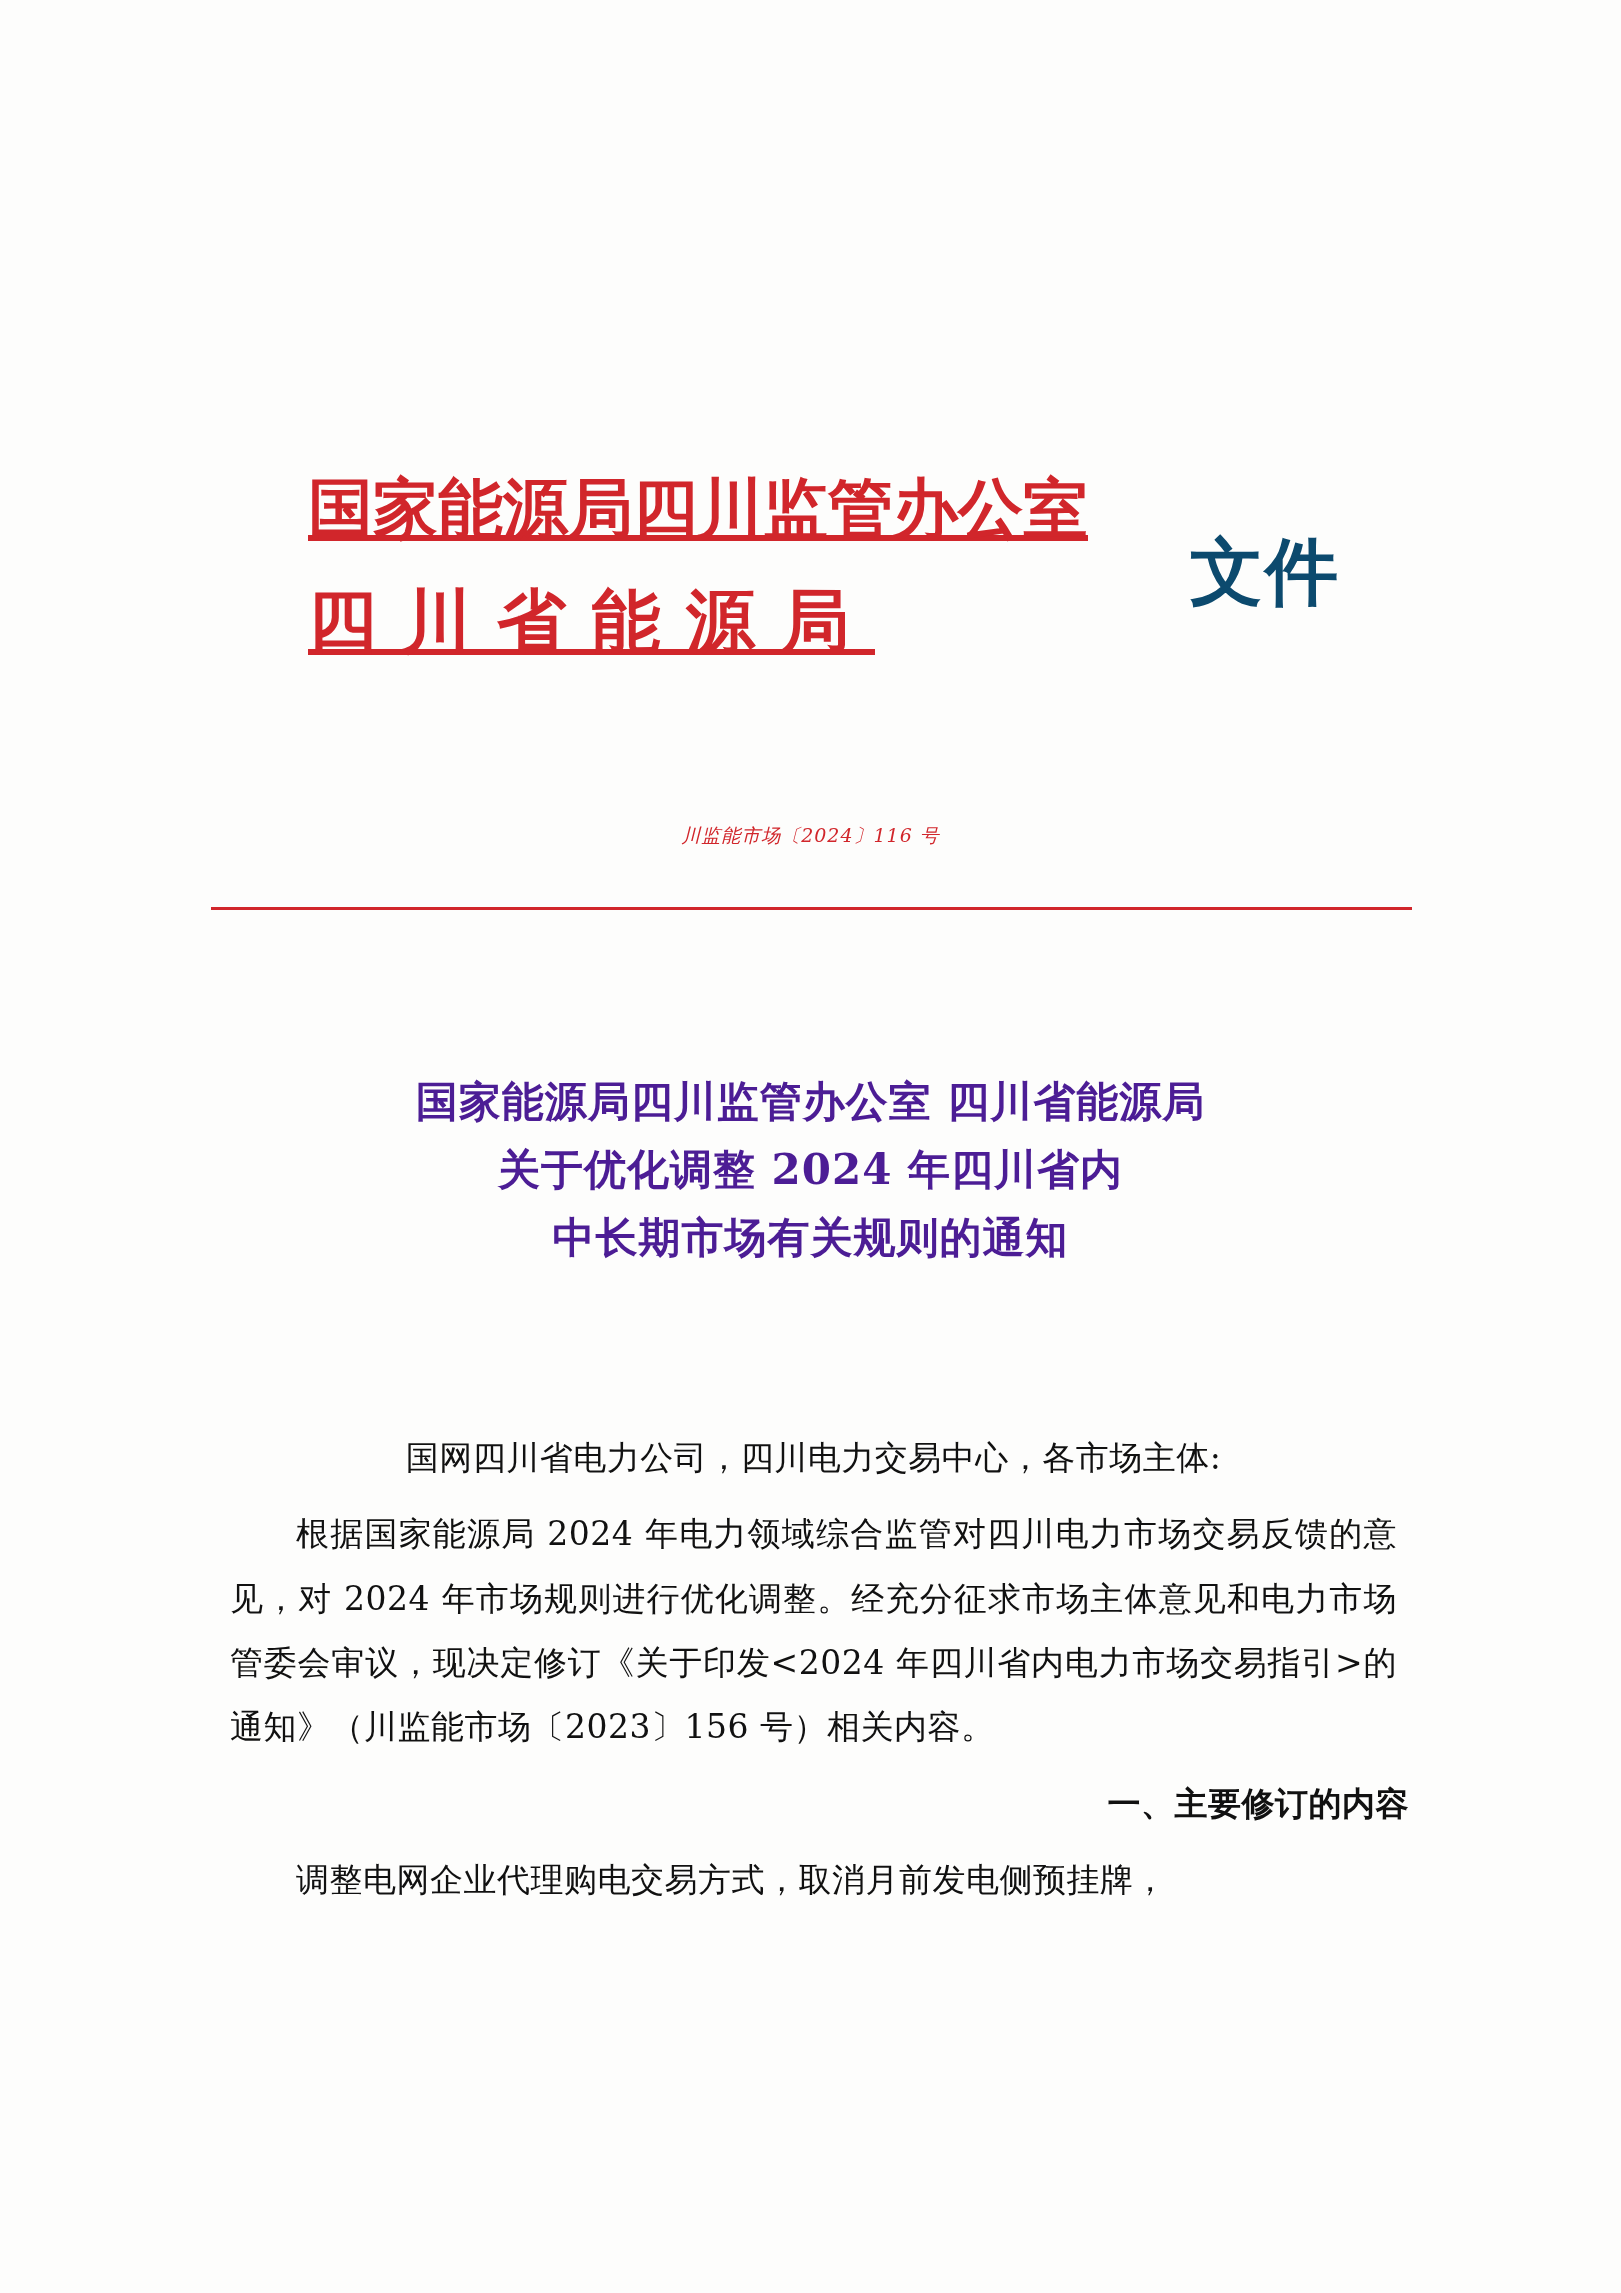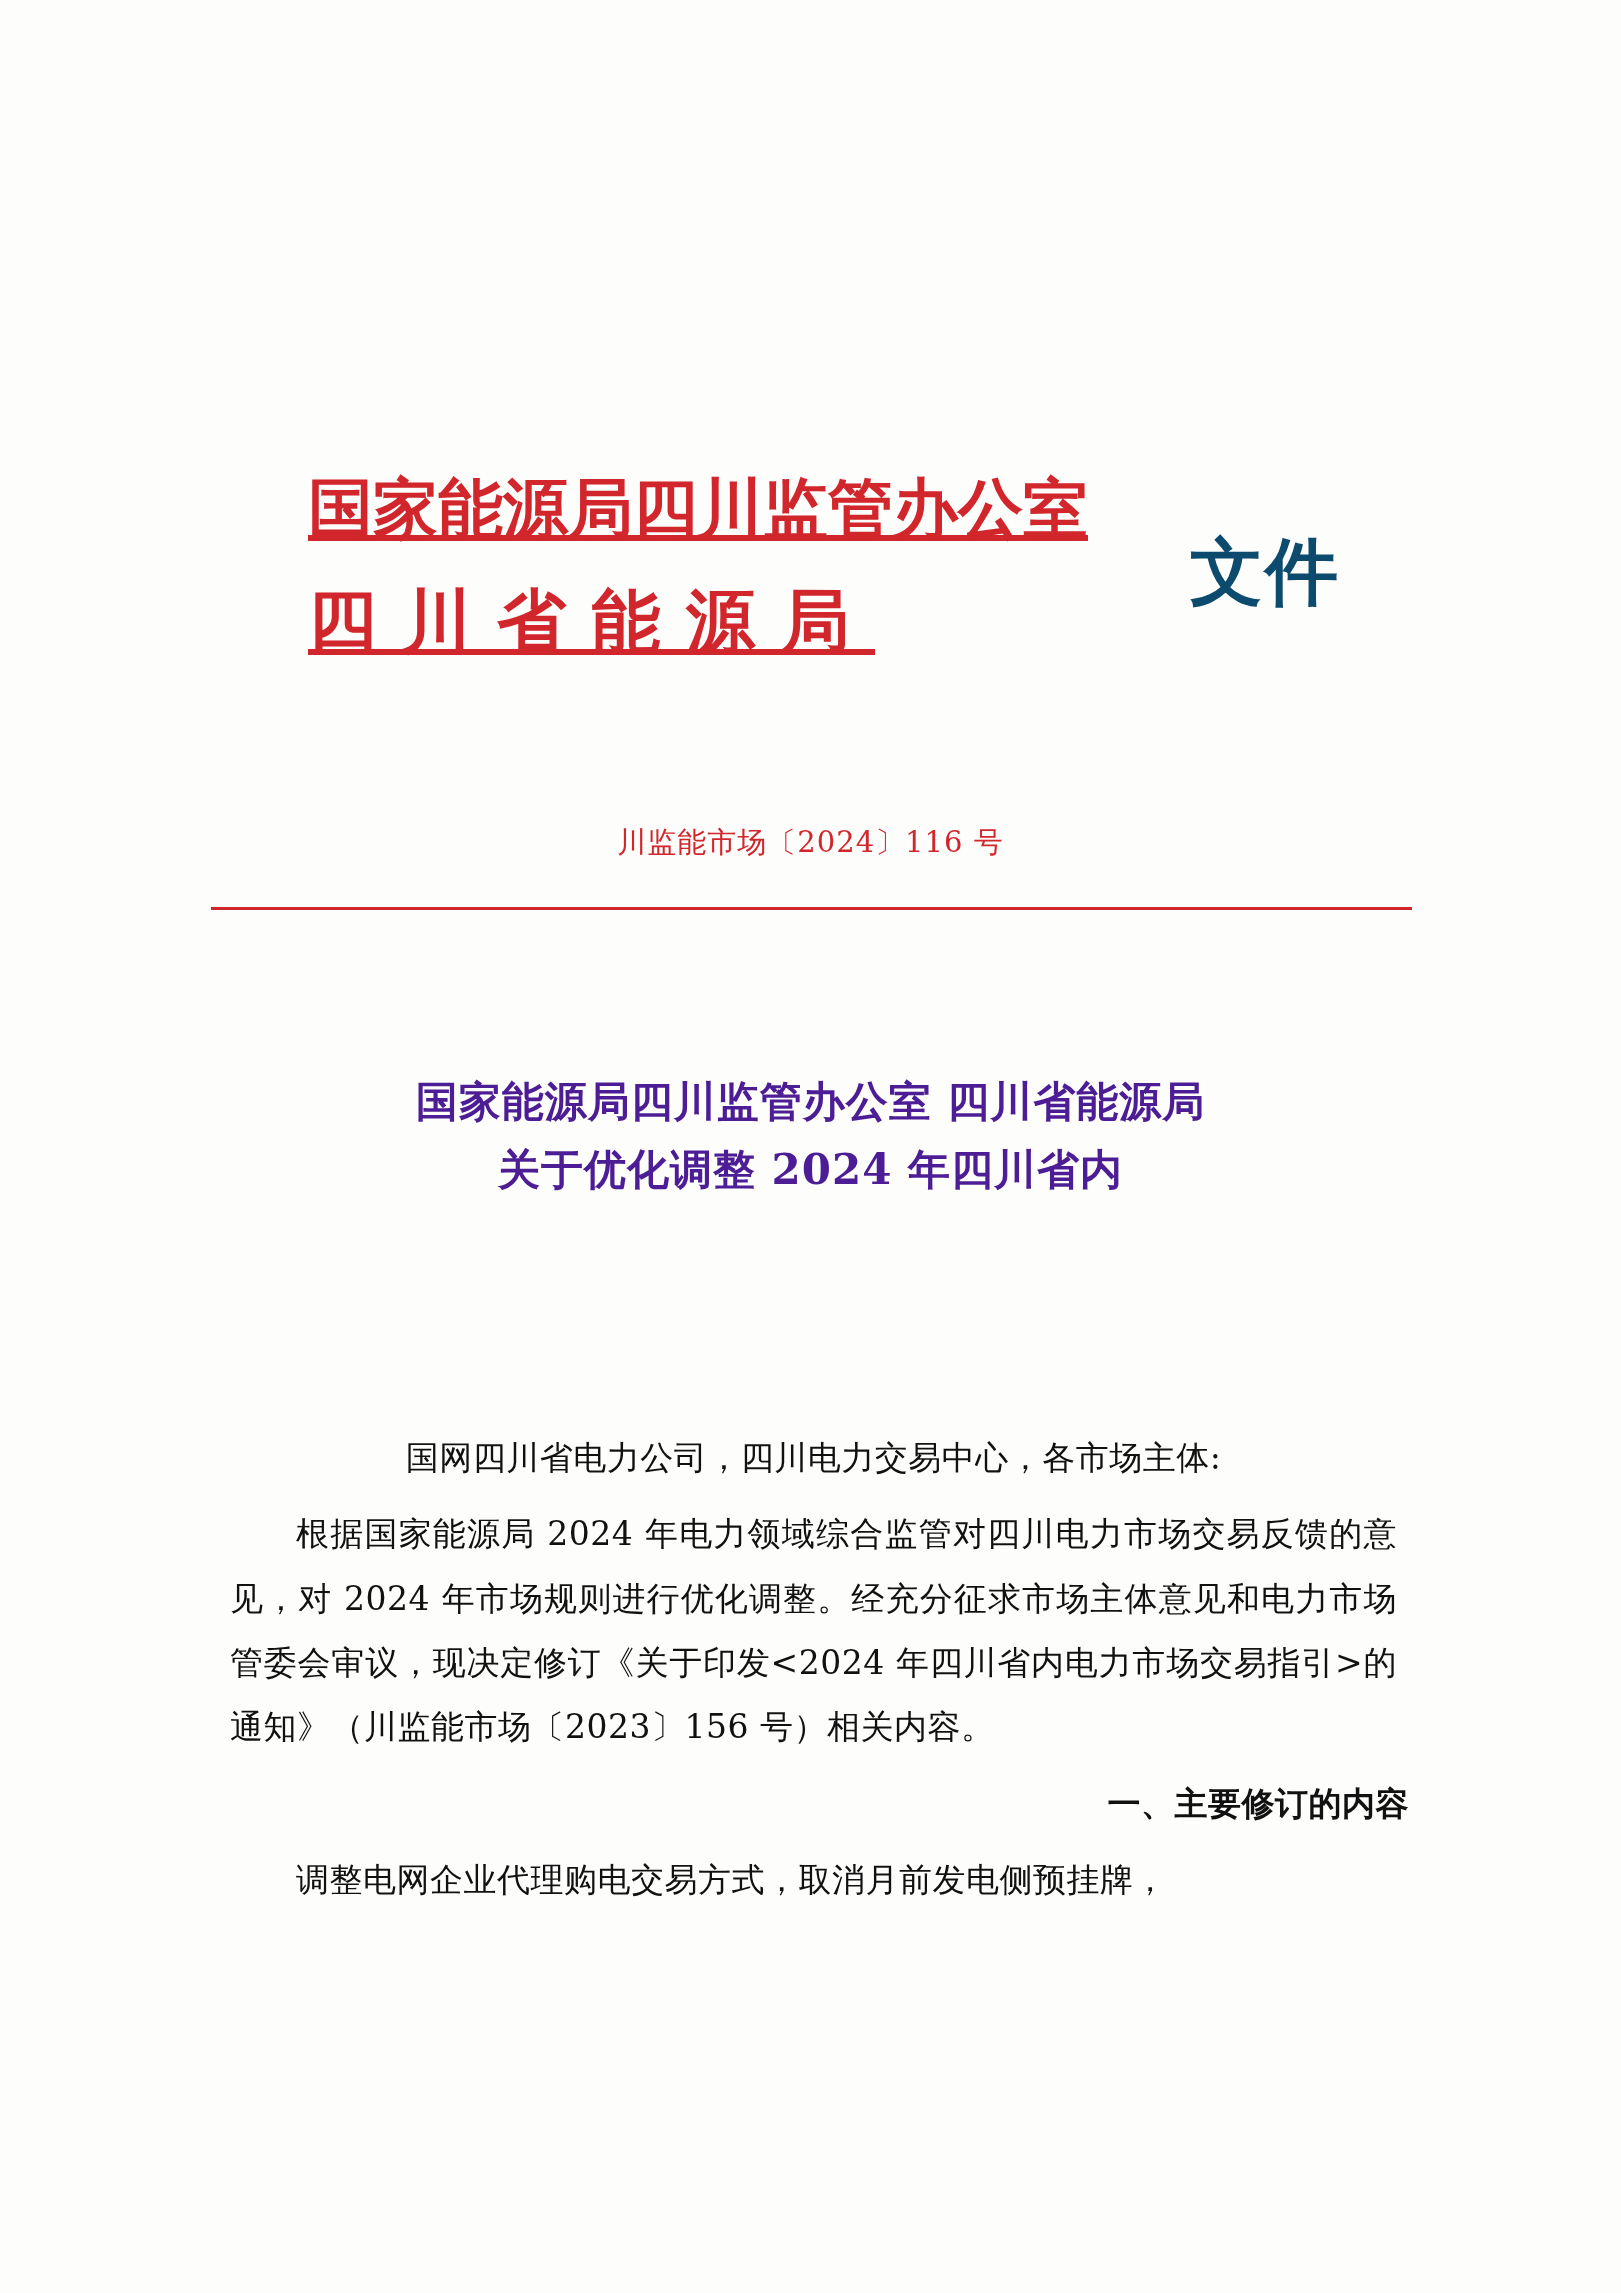--- a/index.html
+++ b/index.html
@@ -77,23 +77,24 @@
   }
 
   
   .docnum {
     position: absolute;
     left: 0;
     right: 0;
     top: 823px;
     text-align: center;
     color: #d1262b;
-    font-size: 29px;
+    font-size: 19px;
     letter-spacing: 1px;
     font-family: "DejaVu Serif", "Liberation Serif", serif;
+    font-style: italic;
   }
 
   .red-rule {
     position: absolute;
     left: 211px;
     width: 1201px;
     top: 907px;
     height: 2.9px;
     background: #d1262b;
   }
@@ -161,20 +162,21 @@
     </div>
   </div>
 
   <div class="docnum">川监能市场〔2024〕116 号</div>
 
   <div class="red-rule"></div>
 
   <div class="doc-title">
     <span class="tline">国家能源局四川监管办公室 四川省能源局</span>
     <span class="tline">关于优化调整 2024 年四川省内</span>
+    <span class="tline">中长期市场有关规则的通知</span>
   </div>
 
   <div class="body-text">
     <p class="p-salutation">国网四川省电力公司，四川电力交易中心，各市场主体:</p>
     <p class="p-indent">根据国家能源局 2024 年电力领域综合监管对四川电力市场交易反馈的意见，对 2024 年市场规则进行优化调整。经充分征求市场主体意见和电力市场管委会审议，现决定修订《关于印发&lt;2024 年四川省内电力市场交易指引&gt;的通知》（川监能市场〔2023〕156 号）相关内容。</p>
     <p class="heading-1">一、主要修订的内容</p>
     <p class="p-indent">调整电网企业代理购电交易方式，取消月前发电侧预挂牌，</p>
   </div>
 
 </div>

